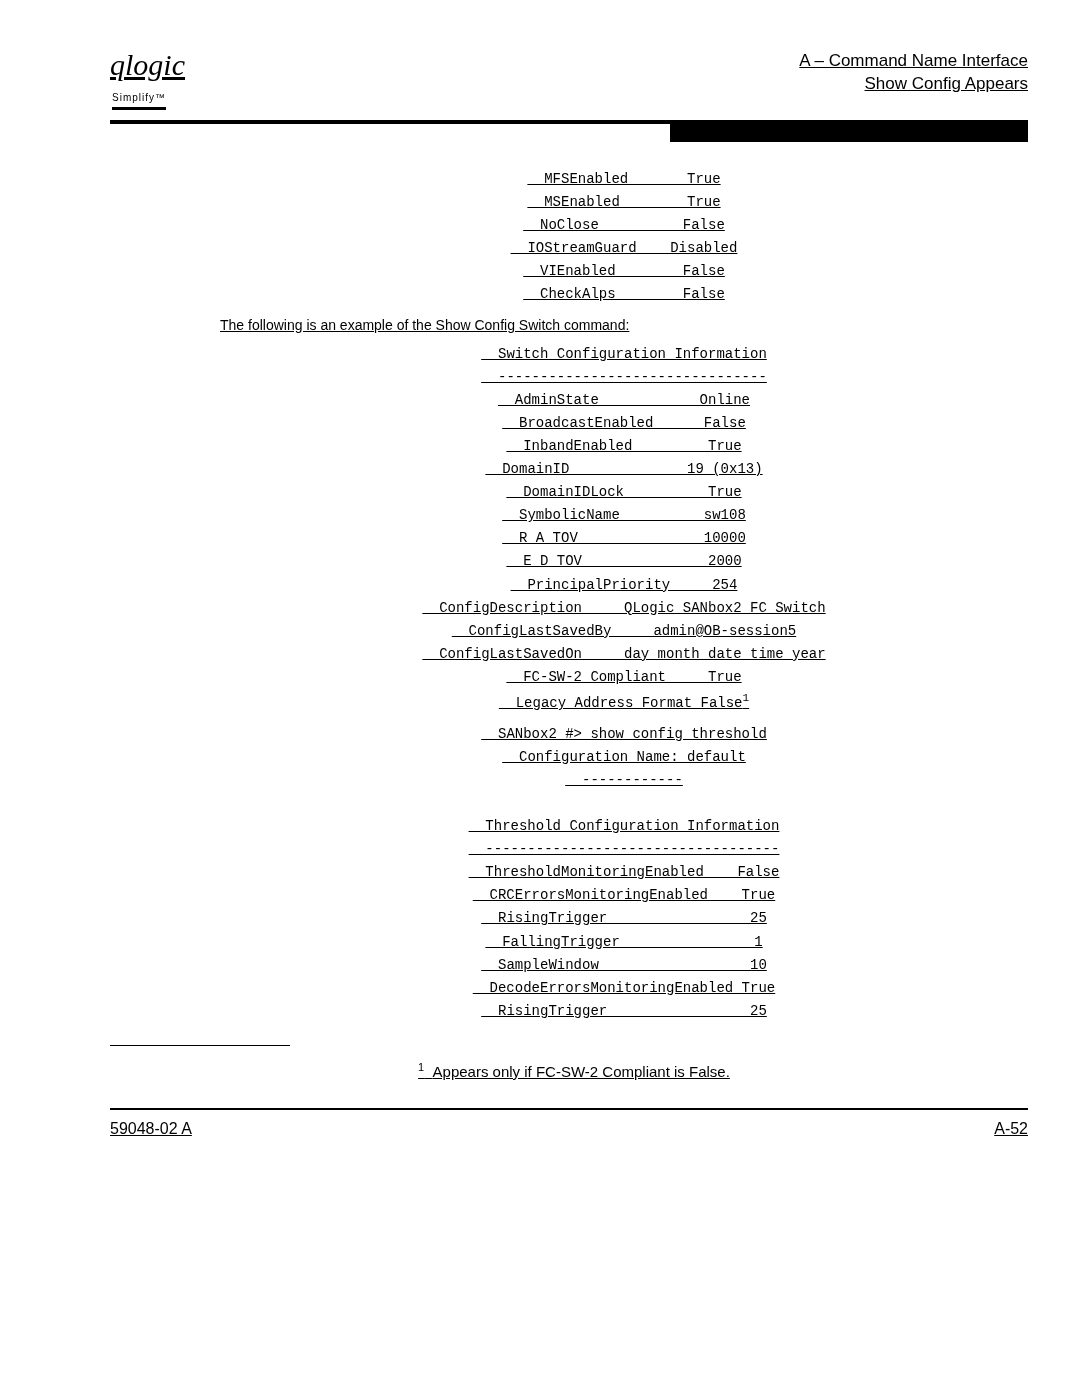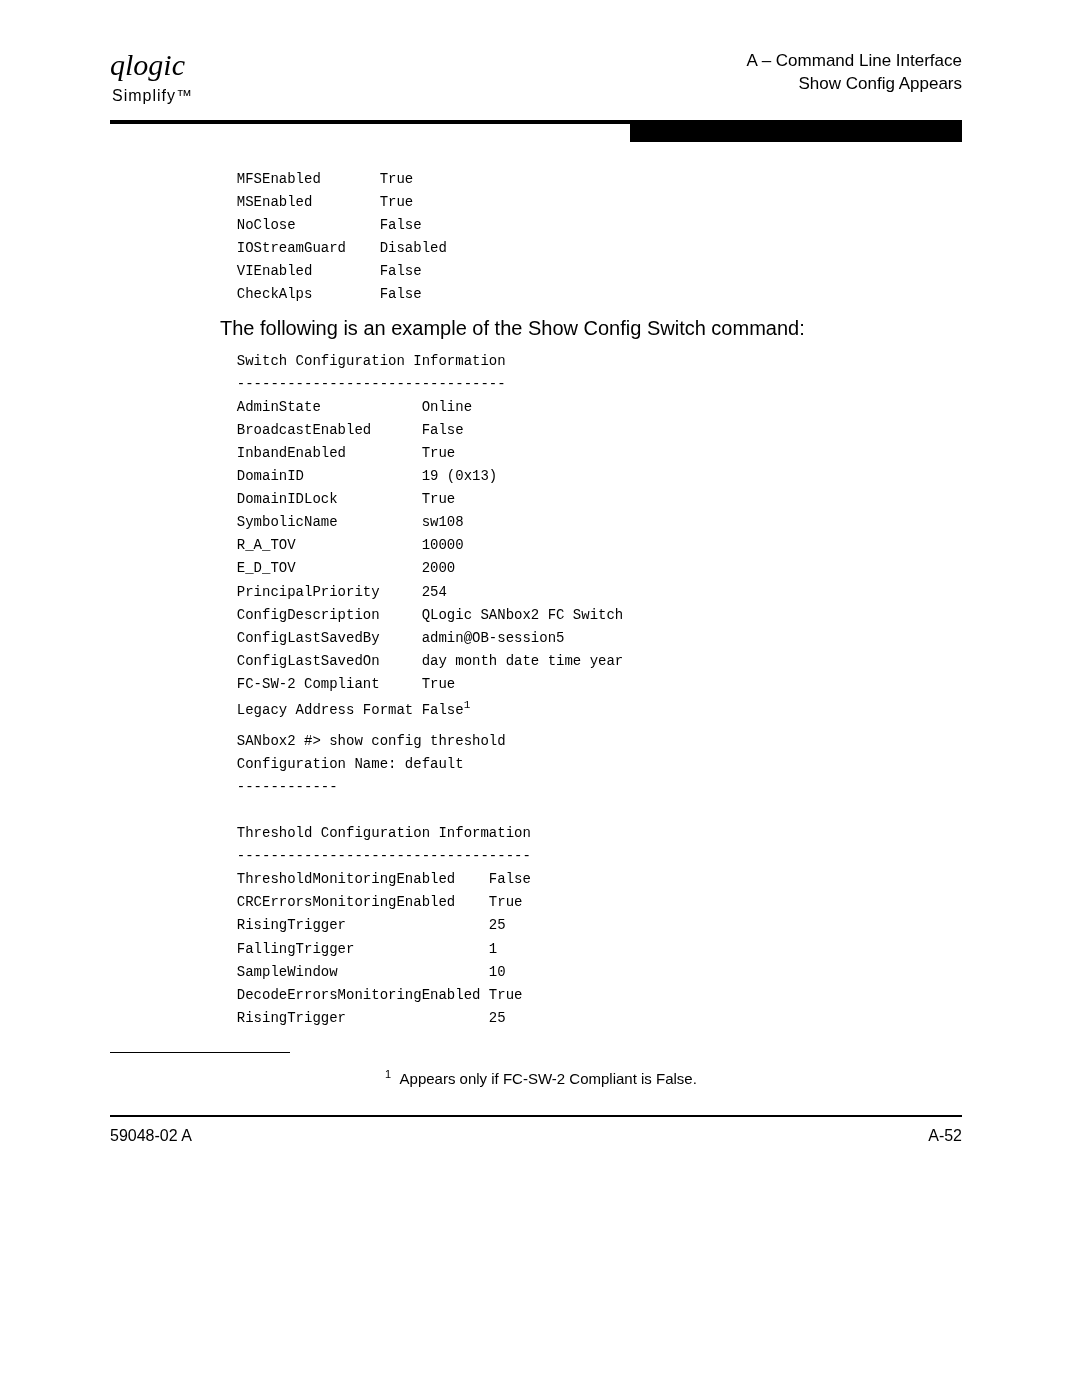--- a/index.html
+++ b/index.html
@@ -4,39 +4,40 @@
 <style>
   body {
     margin: 0;
     padding: 0;
     background: #fff;
     font-family: Arial, Helvetica, sans-serif;
     color: #000;
     width: 1080px;
   }
   .page {
-    padding: 50px 118px 40px 110px;
+    padding: 50px 52px 40px 110px;
+    text-decoration: underline;
   }
   .header {
     display: flex;
     justify-content: space-between;
     align-items: flex-start;
     margin-bottom: 10px;
   }
   .logo {
     font-family: cursive, serif;
     font-style: italic;
     font-size: 30px;
     line-height: 1;
     position: relative;
   }
   .logo-sub {
     font-family: Arial, sans-serif;
     font-style: normal;
-    font-size: 16px;
+    font-size: 10px;
     letter-spacing: 1px;
     position: relative;
     top: -4px;
     left: 2px;
   }
   .header-right {
     text-align: right;
     font-size: 17px;
     line-height: 1.35;
   }
@@ -55,23 +56,24 @@
   .body-indent {
     margin-left: 110px;
     margin-right: 0;
   }
   pre.mono {
     font-family: "Courier New", Courier, monospace;
     font-size: 14px;
     line-height: 1.65;
     white-space: pre;
     margin: 0 0 8px 0;
+    text-align: center;
   }
   .para {
-    font-size: 20px;
+    font-size: 14px;
     margin: 10px 0 10px 0;
   }
   .fn-rule {
     border: none;
     border-top: 1px solid #000;
     width: 180px;
     margin: 22px 0 14px 0;
   }
   .footnote {
     font-size: 15px;
@@ -99,21 +101,21 @@
 <body>
 
 <div class="page">
 
   <div class="header">
     <div class="logo">
       <span>qlogic</span><br>
       <span class="logo-sub">Simplify™</span>
     </div>
     <div class="header-right">
-      <div>A – Command Line Interface</div>
+      <div>A – Command Name Interface</div>
       <div>Show Config Appears</div>
     </div>
   </div>
 
   <hr class="rule-thick">
   <div class="blackbox"></div>
 
   <div class="body-indent">
 
     <pre class="mono">  MFSEnabled       True

